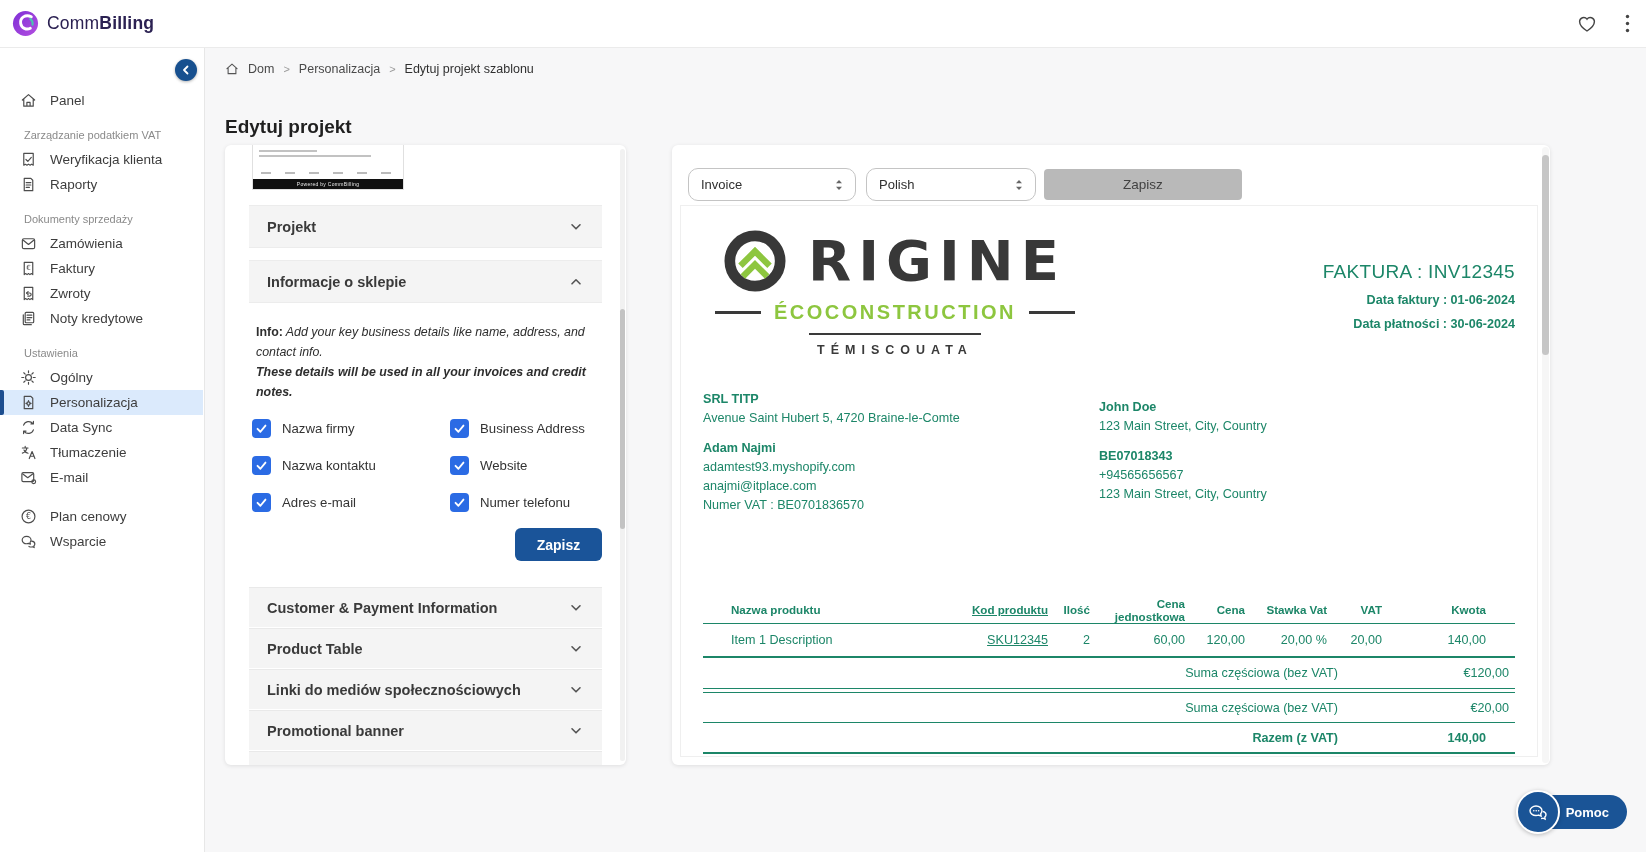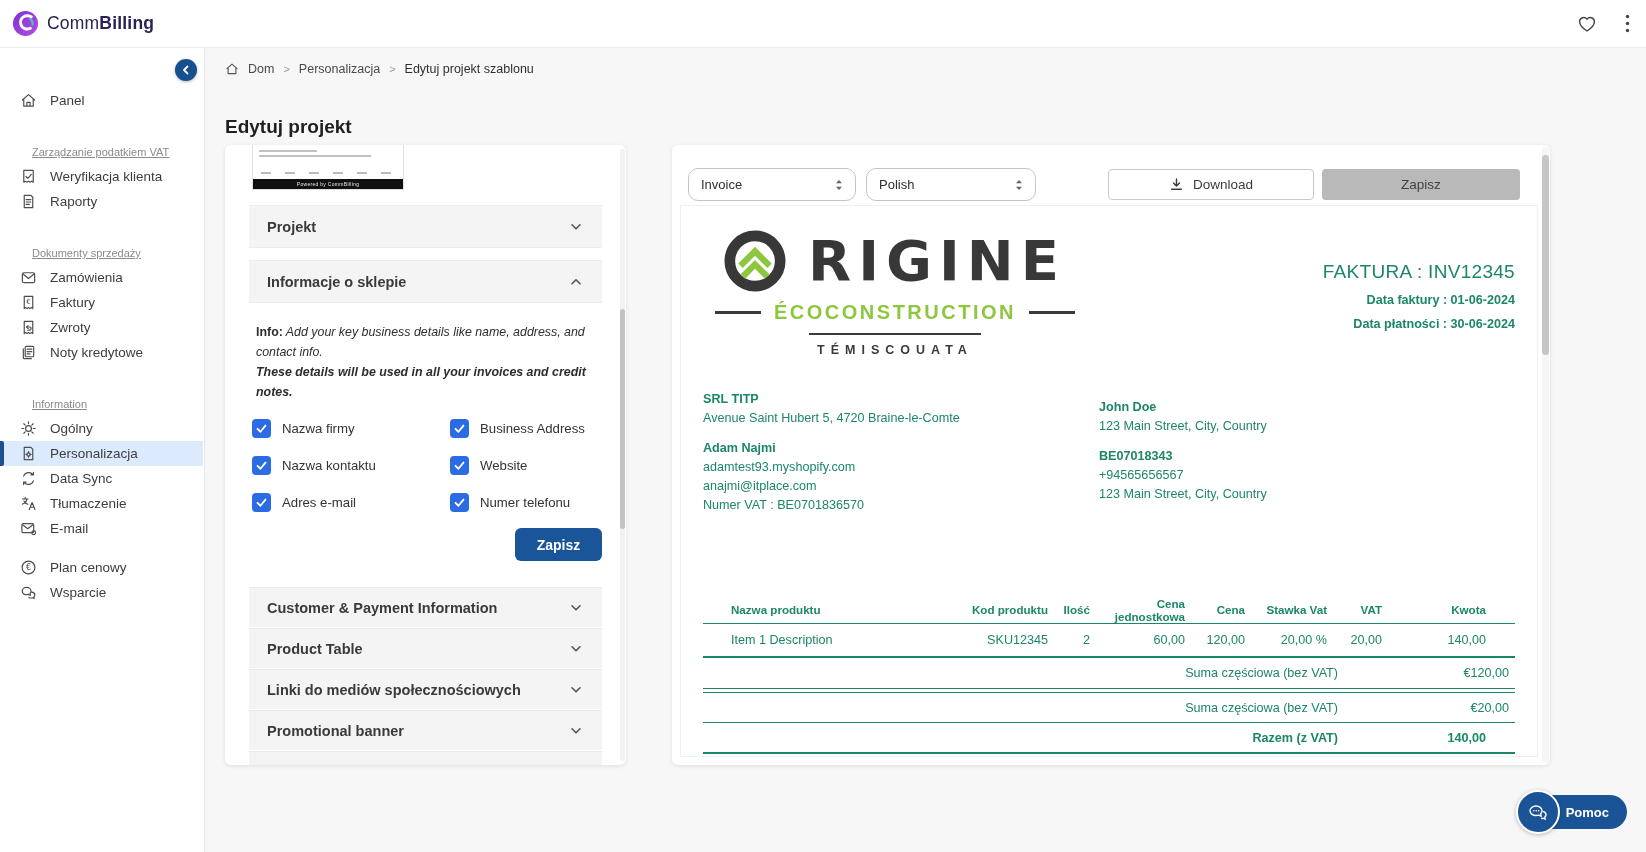--- a/index.html
+++ b/index.html
@@ -16,21 +16,21 @@
   .header-actions { margin-left:auto; display:flex; align-items:center; gap:28px; padding-right:16px; }
 
   
   .sidebar { position:absolute; top:48px; left:0; width:205px; bottom:0; background:#fff; border-right:1px solid #e7e7e7; z-index:15; }
   .collapse-btn { position:absolute; top:11px; right:7px; width:22px; height:22px; border-radius:50%; background:#17508f; display:flex; align-items:center; justify-content:center; box-shadow:0 1px 3px rgba(0,0,0,.3); cursor:pointer; }
   .side-nav { position:absolute; top:40px; left:0; right:1px; }
   .side-item { height:25px; display:flex; align-items:center; gap:13px; padding-left:20px; font-size:13.5px; color:#3d3d3d; cursor:pointer; position:relative; }
   .side-item .ic { width:17px; height:17px; flex:0 0 17px; }
   .side-item.selected { background:#dbeafc; }
   .side-item.selected::before { content:""; position:absolute; left:0; top:0; bottom:0; width:4px; background:#1d4e8f; border-radius:0 2px 2px 0; }
-  .sec-title { margin-top:33px; margin-bottom:6px; padding-left:32px; font-size:11px; color:#8a8a8a;text-decoration:underline; }
+  .sec-title { margin-top:16px; margin-bottom:6px; padding-left:24px; font-size:11px; color:#8a8a8a; }
   .side-gap { height:14px; }
   .icstroke { stroke:#4d4d4d; fill:none; stroke-width:1.25; stroke-linecap:round; stroke-linejoin:round; }
 
   
   .main { position:absolute; top:48px; left:205px; right:0; bottom:0; background:#f7f7f8; }
   .breadcrumb { position:absolute; left:20px; top:14px; display:flex; align-items:center; gap:9px; font-size:12.5px; color:#4a4a4a; }
   .crumb-sep { color:#9a9a9a; font-size:11px; }
   .crumb-current { color:#303030; font-weight:500; }
   .page-title { position:absolute; left:20px; top:68px; font-size:19px; font-weight:700; color:#1f1f1f; }
 
@@ -86,21 +86,21 @@
   .addr-left { left:22px; top:184px; }
   .addr-right { left:418px; top:192px; }
   .addr .bold { font-weight:700; }
   .addr-gap { height:11px; }
 
   .inv-table { position:absolute; left:22px; right:22px; top:390px; font-size:12.6px; }
   .trow { display:flex; align-items:center; }
   .th { font-size:11.6px; font-weight:700; }
   .h27{height:27px;} .h32{height:32px;} .h30{height:30px;} .h29{height:29px;}
   .c0{width:250px; padding-left:28px; text-align:left;}
-  .c1{width:95px; text-align:right;} .c2{width:42px; text-align:right;}
+  .c1{width:95px; text-align:right;text-decoration:underline;} .c2{width:42px; text-align:right;}
   .c3{width:95px; text-align:right;} .c4{width:60px; text-align:right;}
   .c5{width:82px; text-align:right;} .c6{width:55px; text-align:right;}
   .c7{flex:1; text-align:right; padding-right:29px;}
   .ln { border-bottom:1px solid #1c8668; }
   .ln2 { border-bottom:2px solid #1c8668; }
   .lnd { height:5px; border-top:1px solid #1c8668; border-bottom:1px solid #1c8668; }
   .t-label { flex:0 0 635px; text-align:right; }
   .t-value { flex:1; text-align:right; padding-right:6px; }
   .t-value.pr29 { padding-right:29px; }
   .bold { font-weight:700; }
@@ -201,21 +201,21 @@
     </div>
     <div class="side-item">
       <svg class="ic" viewBox="0 0 18 18">
           <rect class="icstroke" x="5.5" y="2.5" width="9" height="11" rx="1"></rect>
           <path class="icstroke" d="M3.5 5v9.5a1 1 0 0 0 1 1H12"></path>
           <path class="icstroke" d="M7.5 5.5h5M7.5 8h5M7.5 10.5h3"></path>
         </svg>
       <span>Noty kredytowe</span>
     </div>
 
-    <div class="sec-title">Information</div>
+    <div class="sec-title">Ustawienia</div>
     <div class="side-item">
       <svg class="ic" viewBox="0 0 18 18">
           <circle class="icstroke" cx="9" cy="9" r="3.1"></circle>
           <path class="icstroke" d="M9 1.9v2.1M9 14v2.1M1.9 9H4M14 9h2.1M4 4l1.5 1.5M12.5 12.5 14 14M14 4l-1.5 1.5M5.5 12.5 4 14"></path>
         </svg>
       <span>Ogólny</span>
     </div>
     <div class="side-item selected">
       <svg class="ic" viewBox="0 0 18 18">
           <path class="icstroke" d="M4.5 2.5h7l2 2v11h-9z"></path>
@@ -413,26 +413,20 @@
             <path d="M3 8.7 6 12l3-3.3z" fill="#666"></path>
           </svg>
       </div>
       <div class="select sel-lang">
         <span>Polish</span>
         <svg width="12" height="14" viewBox="0 0 12 14">
             <path d="M3 5.3 6 2l3 3.3z" fill="#666"></path>
             <path d="M3 8.7 6 12l3-3.3z" fill="#666"></path>
           </svg>
       </div>
-      <button class="btn-download">
-        <svg width="15" height="15" viewBox="0 0 16 16">
-            <path d="M8 2v7M4.8 6.3 8 9.5l3.2-3.2M2.8 13h10.4" fill="none" stroke="#3c3c3c" stroke-width="1.5" stroke-linecap="round" stroke-linejoin="round"></path>
-          </svg>
-        <span>Download</span>
-      </button>
       <button class="btn-save-gray">Zapisz</button>
     </div>
 
     <div class="preview">
 
       <div class="logo-block">
         <div class="logo-row1">
           <svg width="62" height="62" viewBox="0 0 64 64">
             <circle cx="32" cy="32" r="26" fill="none" stroke="#383838" stroke-width="11"></circle>
             <polyline points="17,37 32,22 47,37" fill="none" stroke="#8dc63f" stroke-width="6.5"></polyline>

